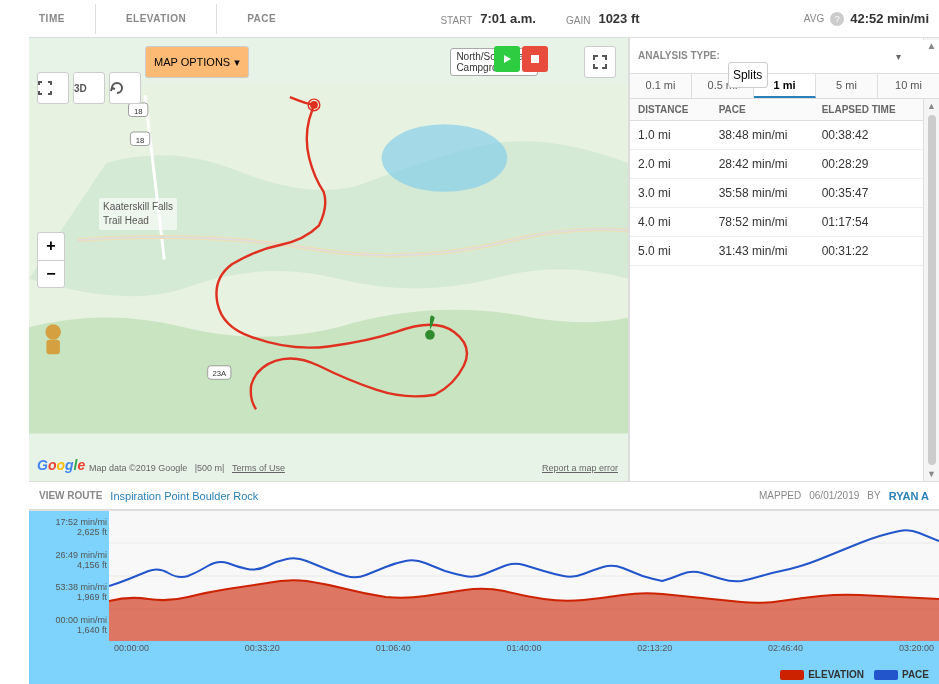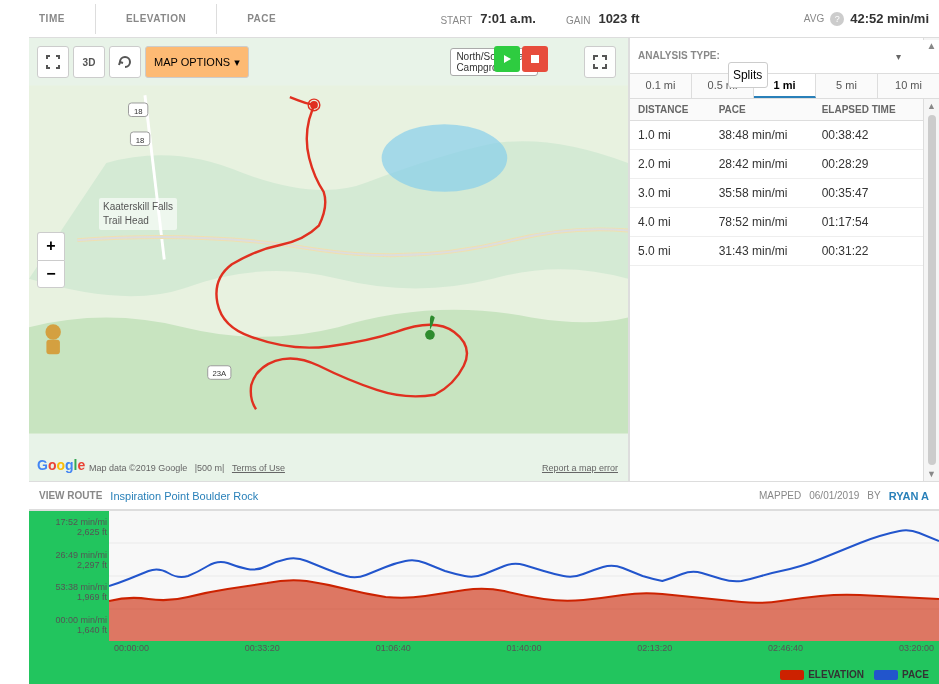--- a/index.html
+++ b/index.html
@@ -17,29 +17,29 @@
     .header-sub { font-size: 10px; color: #888; }
     .pace-info { display: flex; align-items: center; gap: 6px; }
     .info-icon { width: 14px; height: 14px; border-radius: 50%; background: #ccc; color: #fff; font-size: 9px; display: flex; align-items: center; justify-content: center; cursor: pointer; }
 
     
     .content-area { display: flex; flex: 1; }
 
     
     .map-area { flex: 1; position: relative; background: #e8f3e8; overflow: hidden; border-right: 1px solid #ddd; }
     .map-toolbar { position: absolute; top: 8px; left: 8px; display: flex; gap: 4px; z-index: 10; }
-    .map-btn { width: 32px; height: 32px; background: #fff; border: 1px solid #ccc; border-radius: 3px; cursor: pointer; display: flex; align-items: center; justify-content: center; font-size: 11px; }
+    .map-btn { width: 32px; height: 32px; background: #fff; border: 1px solid #ccc; border-radius: 3px; cursor: pointer; display: flex; align-items: center; font-size: 11px; margin-top: 26px; }
     .map-options-btn { height: 32px; background: #fdba74; border: 1px solid #ccc; border-radius: 3px; cursor: pointer; display: flex; align-items: center; padding: 0 8px; gap: 4px; font-size: 11px; }
     .map-play-stop { position: absolute; top: 8px; right: 80px; display: flex; gap: 2px; z-index: 10; }
     .play-btn { width: 26px; height: 26px; background: #2ecc40; border: none; border-radius: 3px; cursor: pointer; display: flex; align-items: center; justify-content: center; }
     .stop-btn { width: 26px; height: 26px; background: #e74c3c; border: none; border-radius: 3px; cursor: pointer; display: flex; align-items: center; justify-content: center; }
     .expand-btn { width: 32px; height: 32px; background: rgba(255,255,255,0.9); border: 1px solid #ccc; border-radius: 3px; cursor: pointer; display: flex; align-items: center; justify-content: center; }
     .map-zoom { position: absolute; left: 8px; top: 50%; transform: translateY(-50%); display: flex; flex-direction: column; z-index: 10; }
     .zoom-btn { width: 28px; height: 28px; background: #fff; border: 1px solid #ccc; cursor: pointer; display: flex; align-items: center; justify-content: center; font-size: 16px; font-weight: bold; }
-    .google-logo { position: absolute; bottom: 5px; left: 8px; font-size: 14px; font-weight: bold; }
+    .google-logo { position: absolute; bottom: 5px; left: 8px; font-size: 14px; font-weight: bold; font-style: italic; }
     .google-logo span:nth-child(1) { color: #4285F4; }
     .google-logo span:nth-child(2) { color: #EA4335; }
     .google-logo span:nth-child(3) { color: #FBBC05; }
     .google-logo span:nth-child(4) { color: #4285F4; }
     .google-logo span:nth-child(5) { color: #34A853; }
     .google-logo span:nth-child(6) { color: #EA4335; }
 
     
     .map-svg { width: 100%; height: 100%; }
 
@@ -70,21 +70,21 @@
     .dist-tab:last-child { border-right: none; }
     .dist-tab.active { background: #fff; font-weight: bold; color: #000; border-bottom: 2px solid #2980b9; }
 
     
     .splits-table-container { flex: 1; overflow-y: auto; }
     .splits-table { width: 100%; border-collapse: collapse; }
     .splits-table th { font-size: 10px; color: #666; font-weight: bold; padding: 5px 8px; text-align: left; background: #fafafa; border-bottom: 1px solid #ddd; }
     .splits-table td { font-size: 12px; color: #333; padding: 7px 8px; border-bottom: 1px solid #eee; }
 
     
-    .chart-area { height: 175px; border-top: 2px solid #ddd; position: relative; background: #22c55e; }
+    .chart-area { height: 175px; border-top: 2px solid #ddd; position: relative; background: #7dd3fc; }
   </style>
 </head>
 <body>
 
 <div class="main-container">
 
   <div class="header-bar">
     <div class="header-section">
       <span class="header-label">TIME</span>
     </div>
@@ -318,21 +318,21 @@
     <span style="flex:1;"></span>
     <span class="route-meta">MAPPED</span>
     <span class="route-meta">06/01/2019</span>
     <span class="route-meta">BY</span>
     <span class="route-user">RYAN A</span>
   </div>
 
   <div class="chart-area">
     <div style="position:absolute;left:0;top:0;width:80px;height:130px;display:flex;flex-direction:column;justify-content:space-between;padding:6px 2px;">
       <span style="font-size:9px;color:#555;text-align:right;">17:52 min/mi  2,625 ft</span>
-      <span style="font-size:9px;color:#555;text-align:right;">26:49 min/mi  2,297 ft</span>
+      <span style="font-size:9px;color:#555;text-align:right;">26:49 min/mi  4,156 ft</span>
       <span style="font-size:9px;color:#555;text-align:right;">53:38 min/mi  1,969 ft</span>
       <span style="font-size:9px;color:#555;text-align:right;">00:00 min/mi  1,640 ft</span>
     </div>
 
     <div style="position:absolute;left:80px;right:0;top:0;height:130px;">
       <svg width="100%" height="100%" viewBox="0 0 840 130" preserveAspectRatio="none" xmlns="http://www.w3.org/2000/svg">
 
         <rect width="840" height="130" fill="#f8f8f8"></rect>
 
         <line x1="0" y1="32" x2="840" y2="32" stroke="#e0e0e0" stroke-width="0.5"></line>

